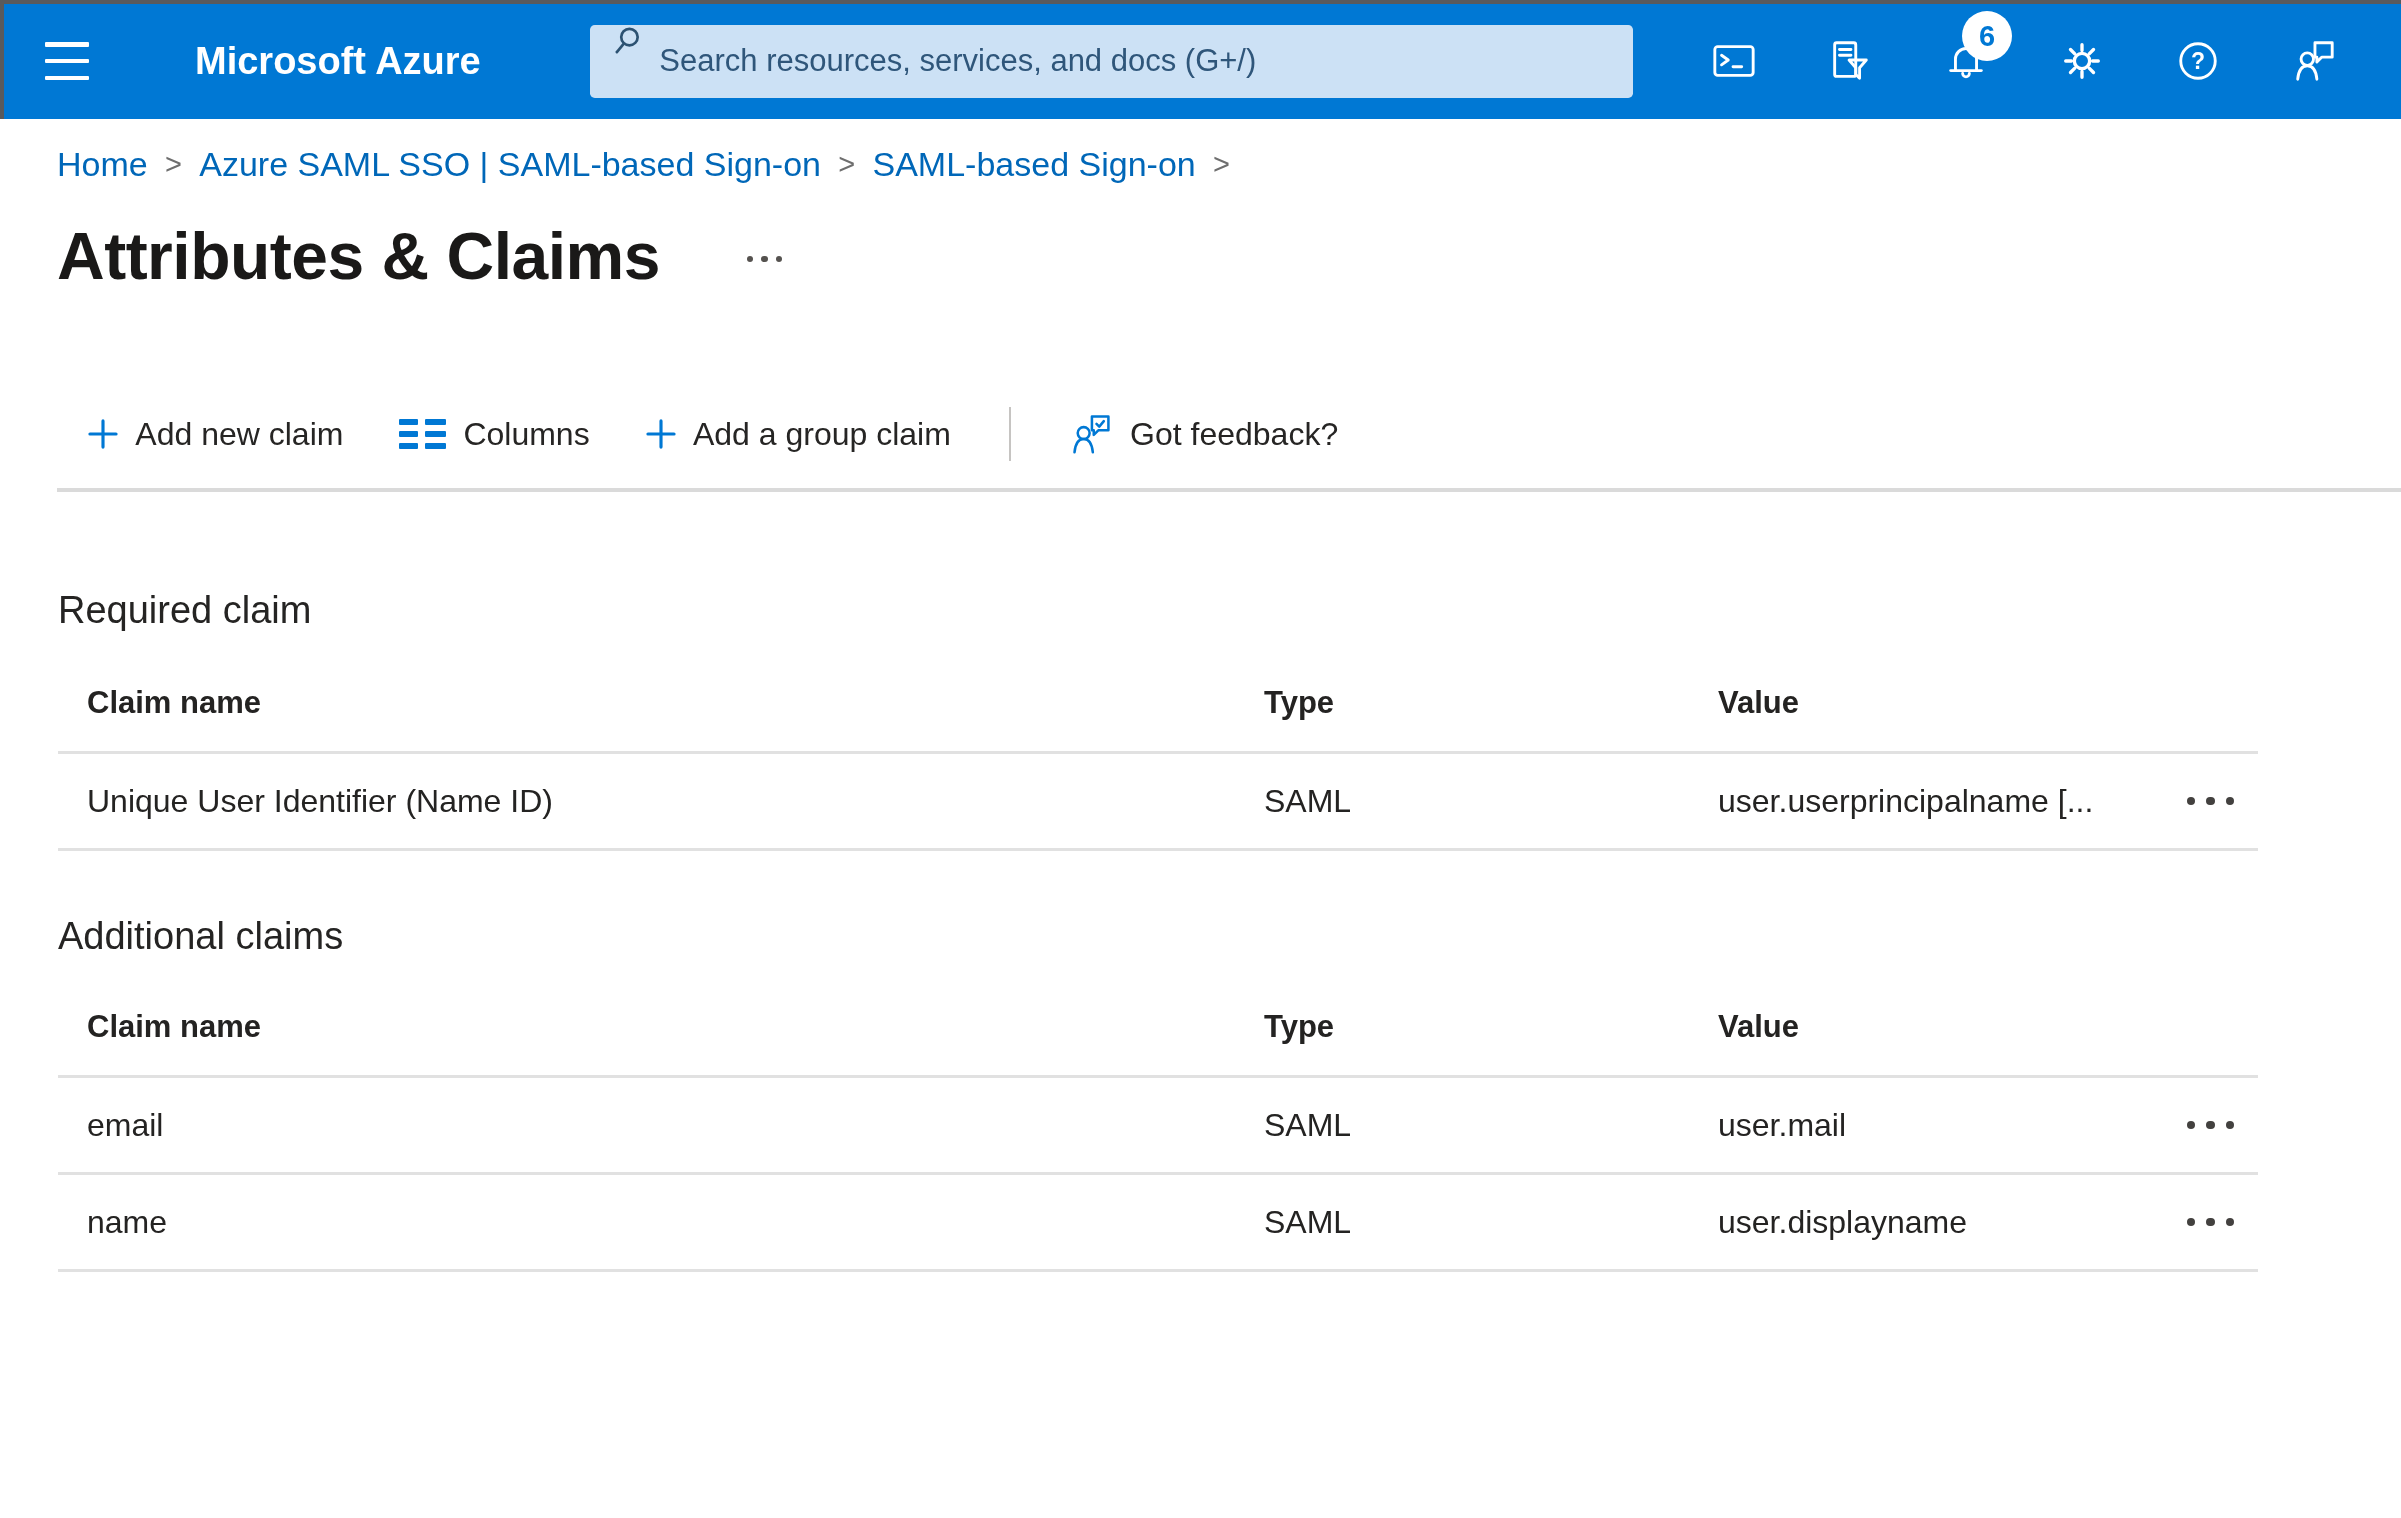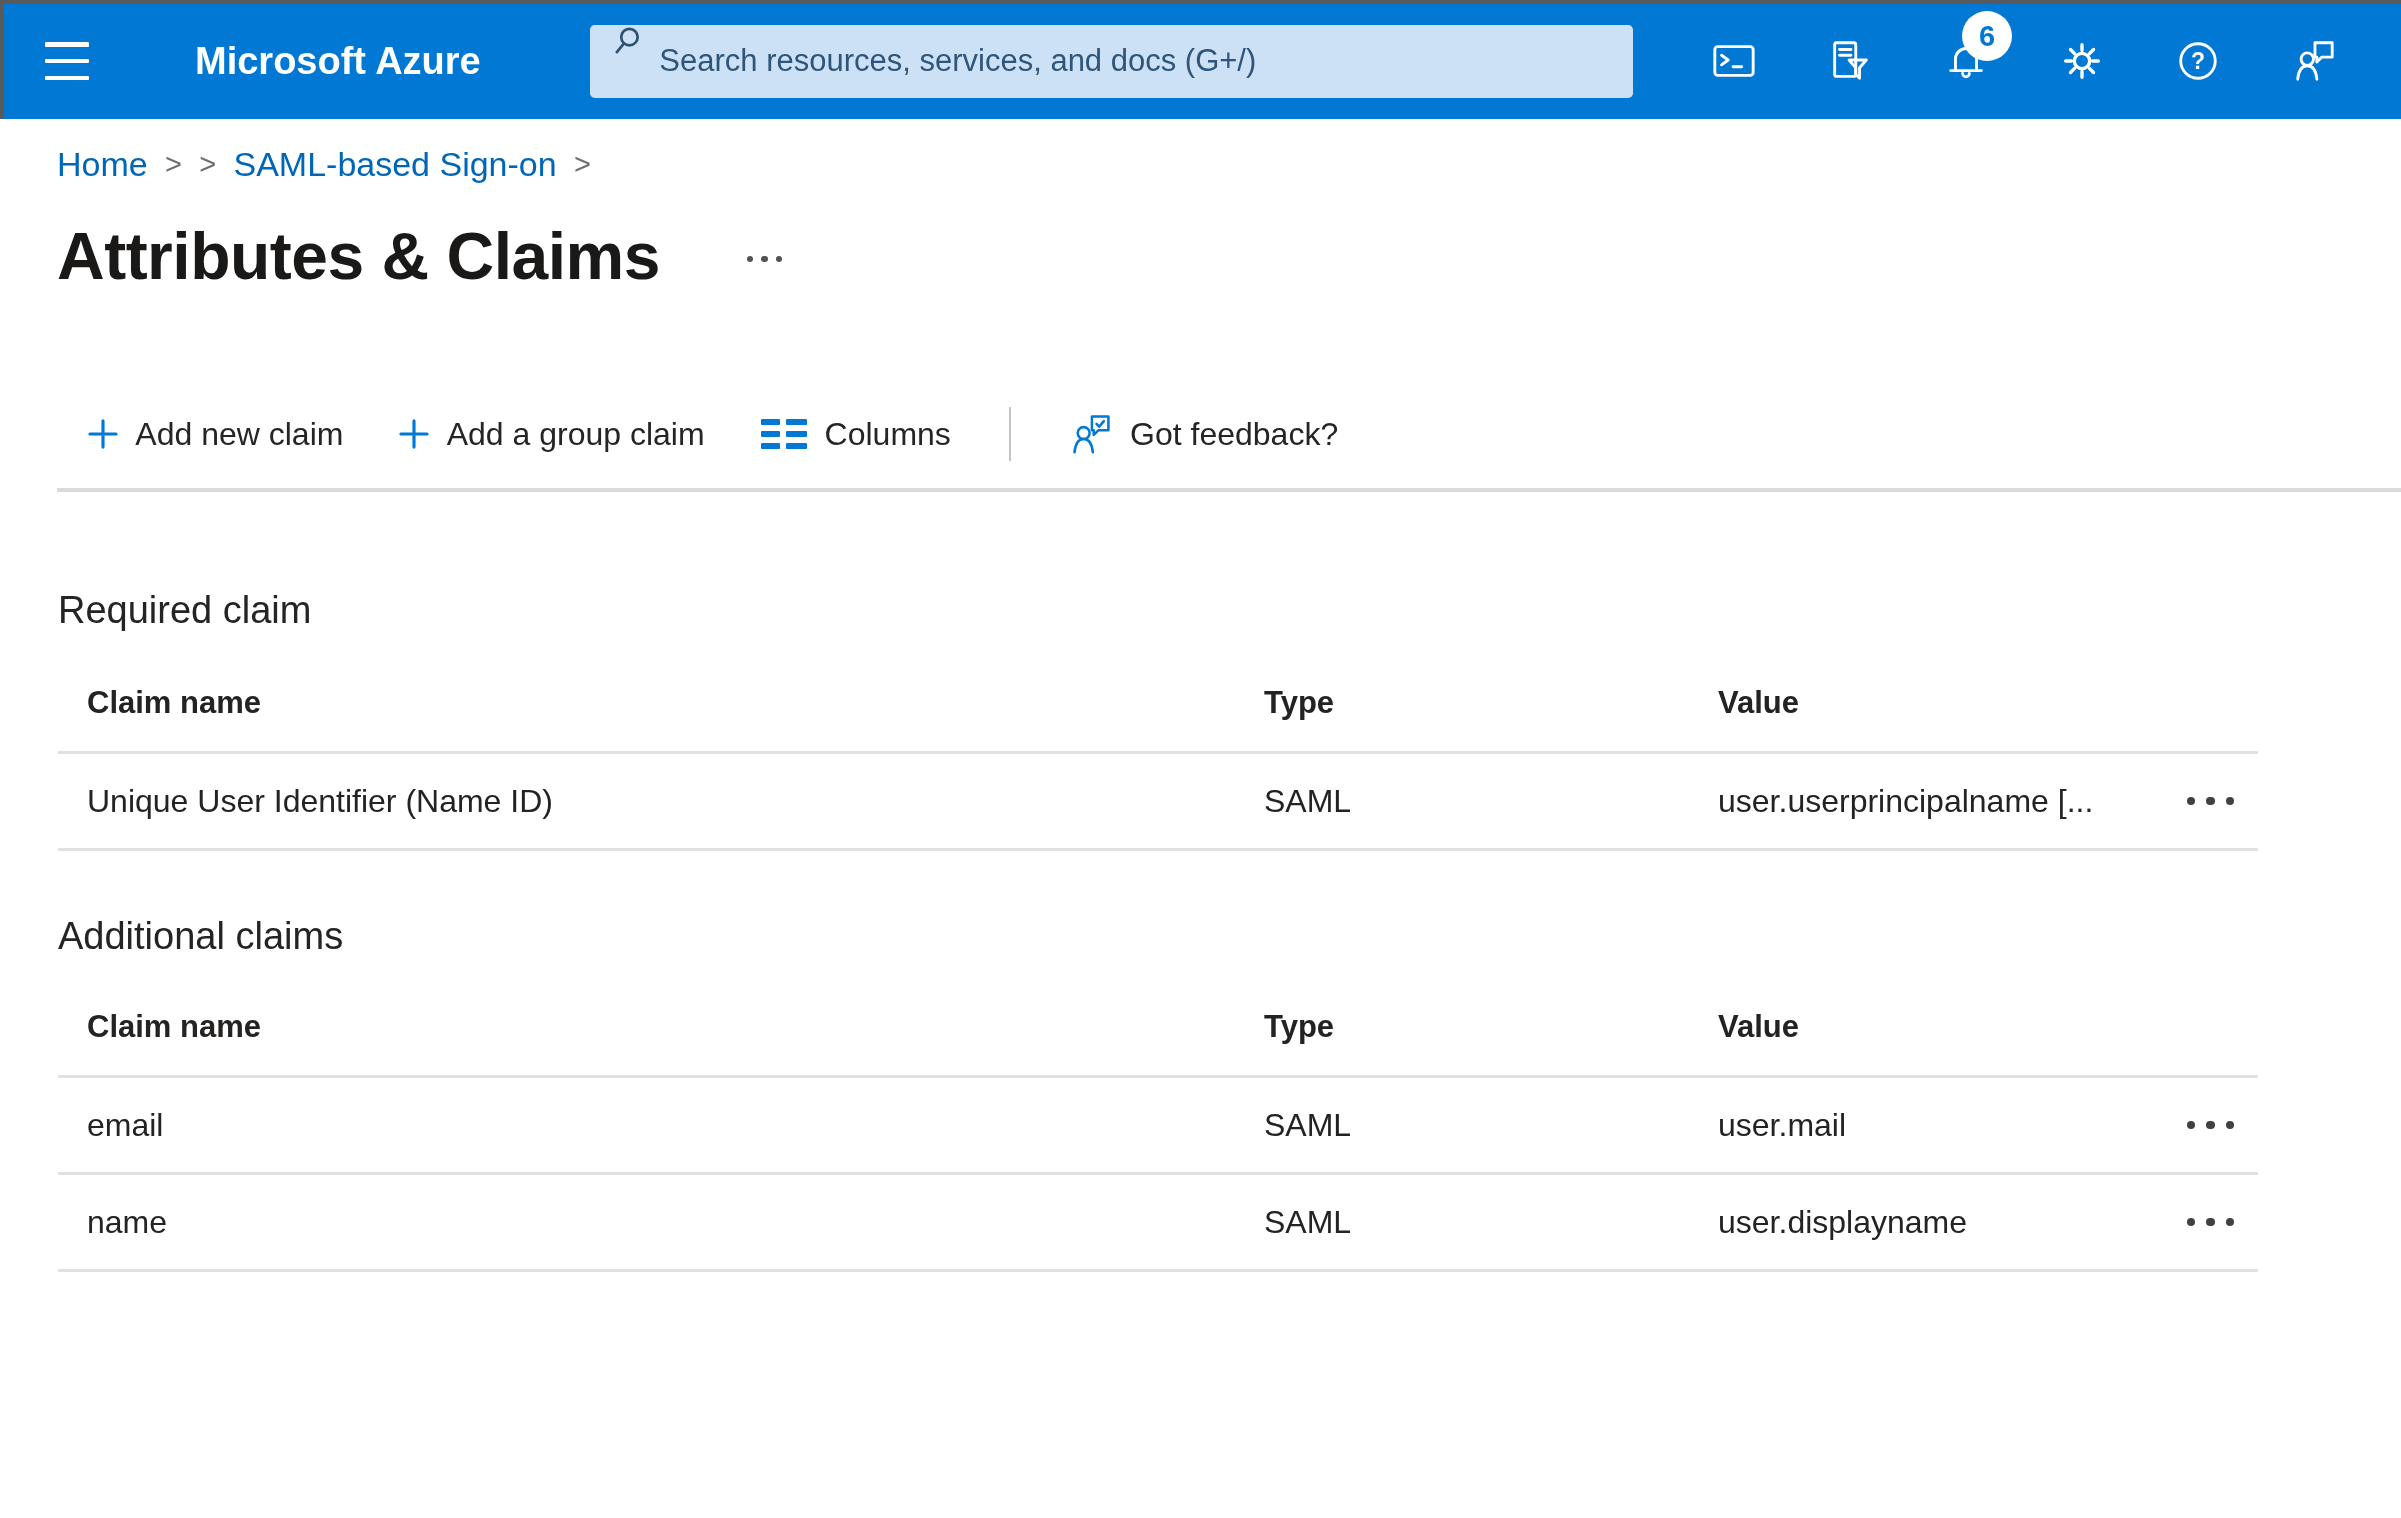--- a/index.html
+++ b/index.html
@@ -138,55 +138,56 @@
           <path d="M14 86 C16 66 24 58 34 58 C44 58 52 66 54 86"></path>
         </svg>
       </button>
     </div>
 
   </header>
 
   <nav class="breadcrumb">
     <a href="#">Home</a>
     <span class="crumb-sep">&gt;</span>
+    <a href="#">Azure SAML SSO | SAML-based Sign-on</a>
     <span class="crumb-sep">&gt;</span>
     <a href="#">SAML-based Sign-on</a>
     <span class="crumb-sep">&gt;</span>
   </nav>
 
   <h1 class="page-title">Attributes &amp; Claims</h1>
   <button class="title-menu">
     <i></i>
       <i></i>
       <i></i>
   </button>
 
   <div class="toolbar">
     <button class="cmd">
       <svg width="30" height="30" viewBox="0 0 62 62" fill="none" stroke="#0078d4" stroke-width="6.5" stroke-linecap="round">
         <path d="M31 4 V58 M4 31 H58"></path>
       </svg>
       <span>Add new claim</span>
     </button>
     <button class="cmd">
+      <span class="cols-icon">
+        <i></i>
+          <i></i>
+          <i></i>
+          <i></i>
+          <i></i>
+          <i></i>
+      </span>
+      <span>Columns</span>
+    </button>
+    <button class="cmd">
       <svg width="30" height="30" viewBox="0 0 62 62" fill="none" stroke="#0078d4" stroke-width="6.5" stroke-linecap="round">
         <path d="M31 4 V58 M4 31 H58"></path>
       </svg>
       <span>Add a group claim</span>
-    </button>
-    <button class="cmd">
-      <span class="cols-icon">
-        <i></i>
-          <i></i>
-          <i></i>
-          <i></i>
-          <i></i>
-          <i></i>
-      </span>
-      <span>Columns</span>
     </button>
     <span class="tb-divider"></span>
     <button class="cmd">
       <svg width="44" height="44" viewBox="0 0 96 96" fill="none" stroke="#0078d4" stroke-width="5.5" stroke-linecap="round" stroke-linejoin="round">
         <path d="M50 10 H86 V40 H64 L54 50 V40 H50 Z"></path>
         <path d="M60 26 L66 32 L76 20"></path>
         <circle cx="32" cy="46" r="13"></circle>
         <path d="M12 88 C14 68 22 59 32 59 C42 59 50 68 52 88"></path>
       </svg>
       <span>Got feedback?</span>

